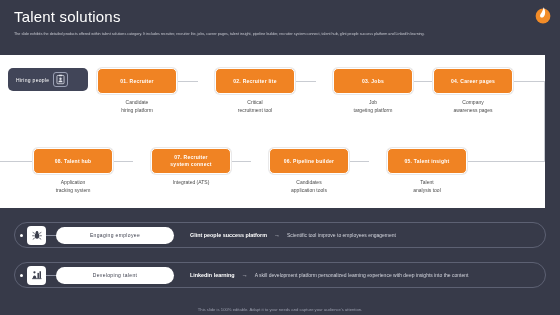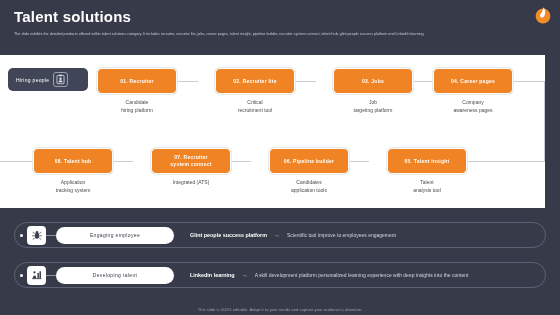--- a/index.html
+++ b/index.html
@@ -8,21 +8,21 @@
     background:#373a49;
     font-family:"Liberation Sans", sans-serif;
     color:#ffffff;
     position:relative;
   }
 
   
   .header { position:absolute; left:0; top:0; width:560px; height:55px; }
   .title {
     position:absolute; left:14px; top:8px;
-    font-size:15px; font-weight:bold; letter-spacing:.2px; color:#ffffff;
+    font-size:15px; font-weight:normal; letter-spacing:.2px; color:#ffffff;
   }
   .subtitle {
     position:absolute; left:14px; top:31px; width:505px;
     font-size:3.7px; line-height:1.65; color:#c8cad2; font-weight:normal;
   }
   .logo {
     position:absolute; right:6px; top:4px; width:22px; height:22px;
   }
 
   

